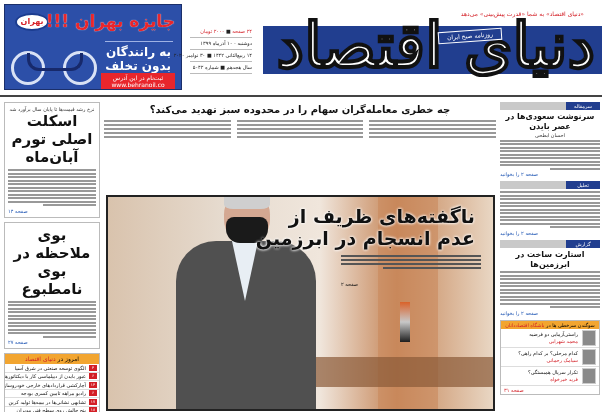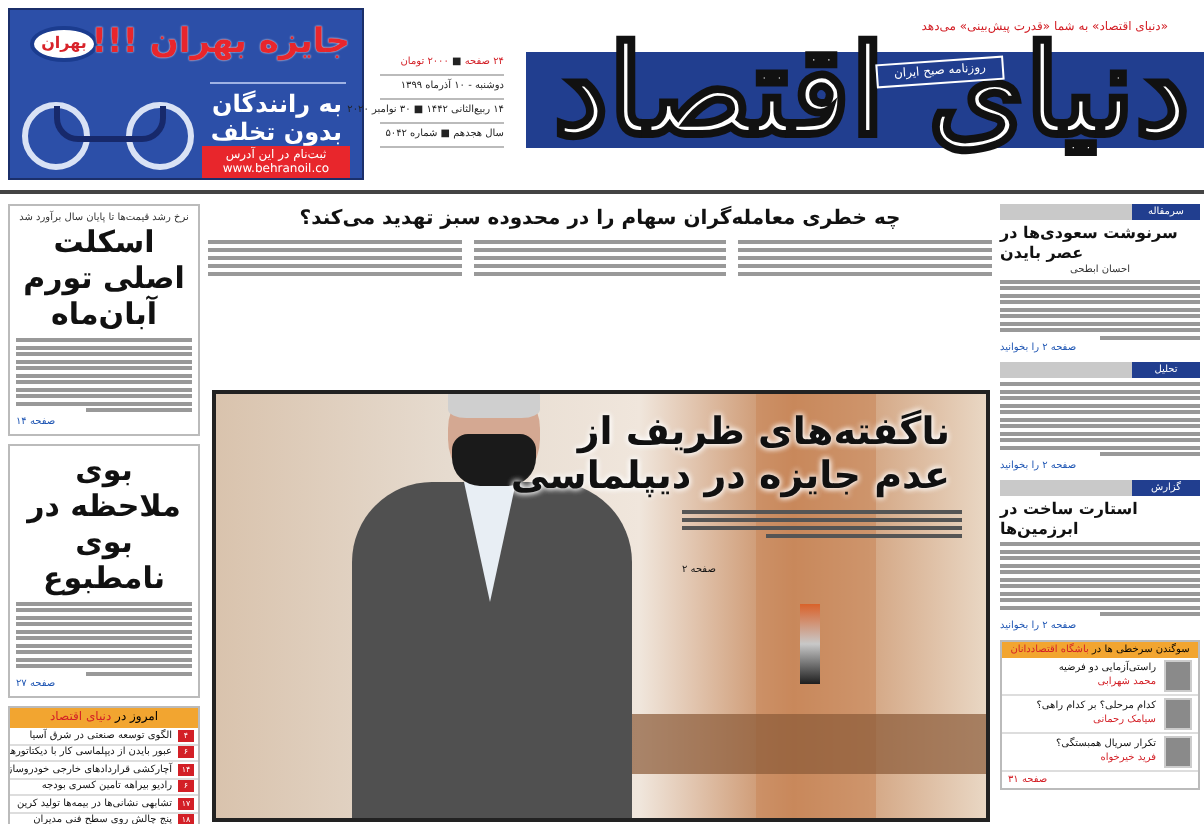--- a/index.html
+++ b/index.html
@@ -61,21 +61,21 @@
   .person .suit { position: absolute; left: 0; top: 44px; width: 140px; height: 172px; background: #505050; border-radius: 40px 40px 0 0; }
   .person .shirt { position: absolute; left: 56px; top: 44px; width: 26px; height: 60px; background: #e8eef4; clip-path: polygon(0 0, 100% 0, 50% 100%); }
   .photo-title { position: absolute; right: 18px; top: 8px; color: #111; font-size: 19px; font-weight: bold; direction: rtl; text-align: right; line-height: 22px; text-shadow: 0 0 3px #fff, 0 0 3px #fff; }
   .photo-body { position: absolute; right: 12px; top: 56px; width: 140px; }
   .photo-body div { height: 2px; background: #555; margin: 2px 0; }
 
   .right-col { position: absolute; left: 500px; top: 102px; width: 100px; height: 310px; }
   .sec-bar { display: flex; height: 8px; margin-bottom: 2px; }
   .sec-bar .grey { flex: 1; background: #c9c9c9; }
   .sec-bar .tag { width: 34px; background: #213e8f; color: #fff; font-size: 5px; text-align: center; line-height: 8px; }
-  .r-title { font-size: 8px; font-weight: bold; direction: rtl; text-align: left; line-height: 10px; }
+  .r-title { font-size: 8px; font-weight: bold; direction: rtl; text-align: center; line-height: 10px; }
   .r-author { font-size: 5px; direction: rtl; text-align: center; color: #333; }
   .r-body div { height: 2px; background: #999; margin: 1.5px 0; }
   .r-section { margin-bottom: 4px; }
   .blogs { border: 1px solid #bbb; margin-top: 3px; }
   .blogs-head { background: #f2a530; font-size: 5px; direction: rtl; text-align: center; height: 8px; line-height: 8px; }
   .blogs-head span { color: #d31f26; }
   .blog-item { display: flex; direction: rtl; align-items: center; height: 19px; border-bottom: 1px solid #ddd; padding: 1px 3px; }
   .blog-avatar { width: 14px; height: 16px; background: #8a8a8a; margin-left: 4px; border: 1px solid #ccc; flex-shrink: 0; }
   .blog-text { font-size: 5px; direction: rtl; text-align: right; line-height: 7px; }
   .blog-author { color: #d31f26; }
@@ -230,21 +230,21 @@
     <div class="flag"></div>
     <div class="person">
       <div class="suit"></div>
       <div class="shirt"></div>
       <div class="head"></div>
       <div class="hair"></div>
       <div class="mask"></div>
     </div>
     <div class="photo-title">
       <div>ناگفته‌های ظریف از</div>
-      <div>عدم جایزه در دیپلماسی</div>
+      <div>عدم انسجام در ابرزمین</div>
     </div>
     <div class="photo-body">
       <div></div><div></div><div></div><div style="width:70%;margin-left:30%"></div>
       <span class="page-ref" style="font-size:5px;color:#111">صفحه ۲</span>
     </div>
   </div>
 </div>
 
 <div class="right-col">
   <div class="r-section">

